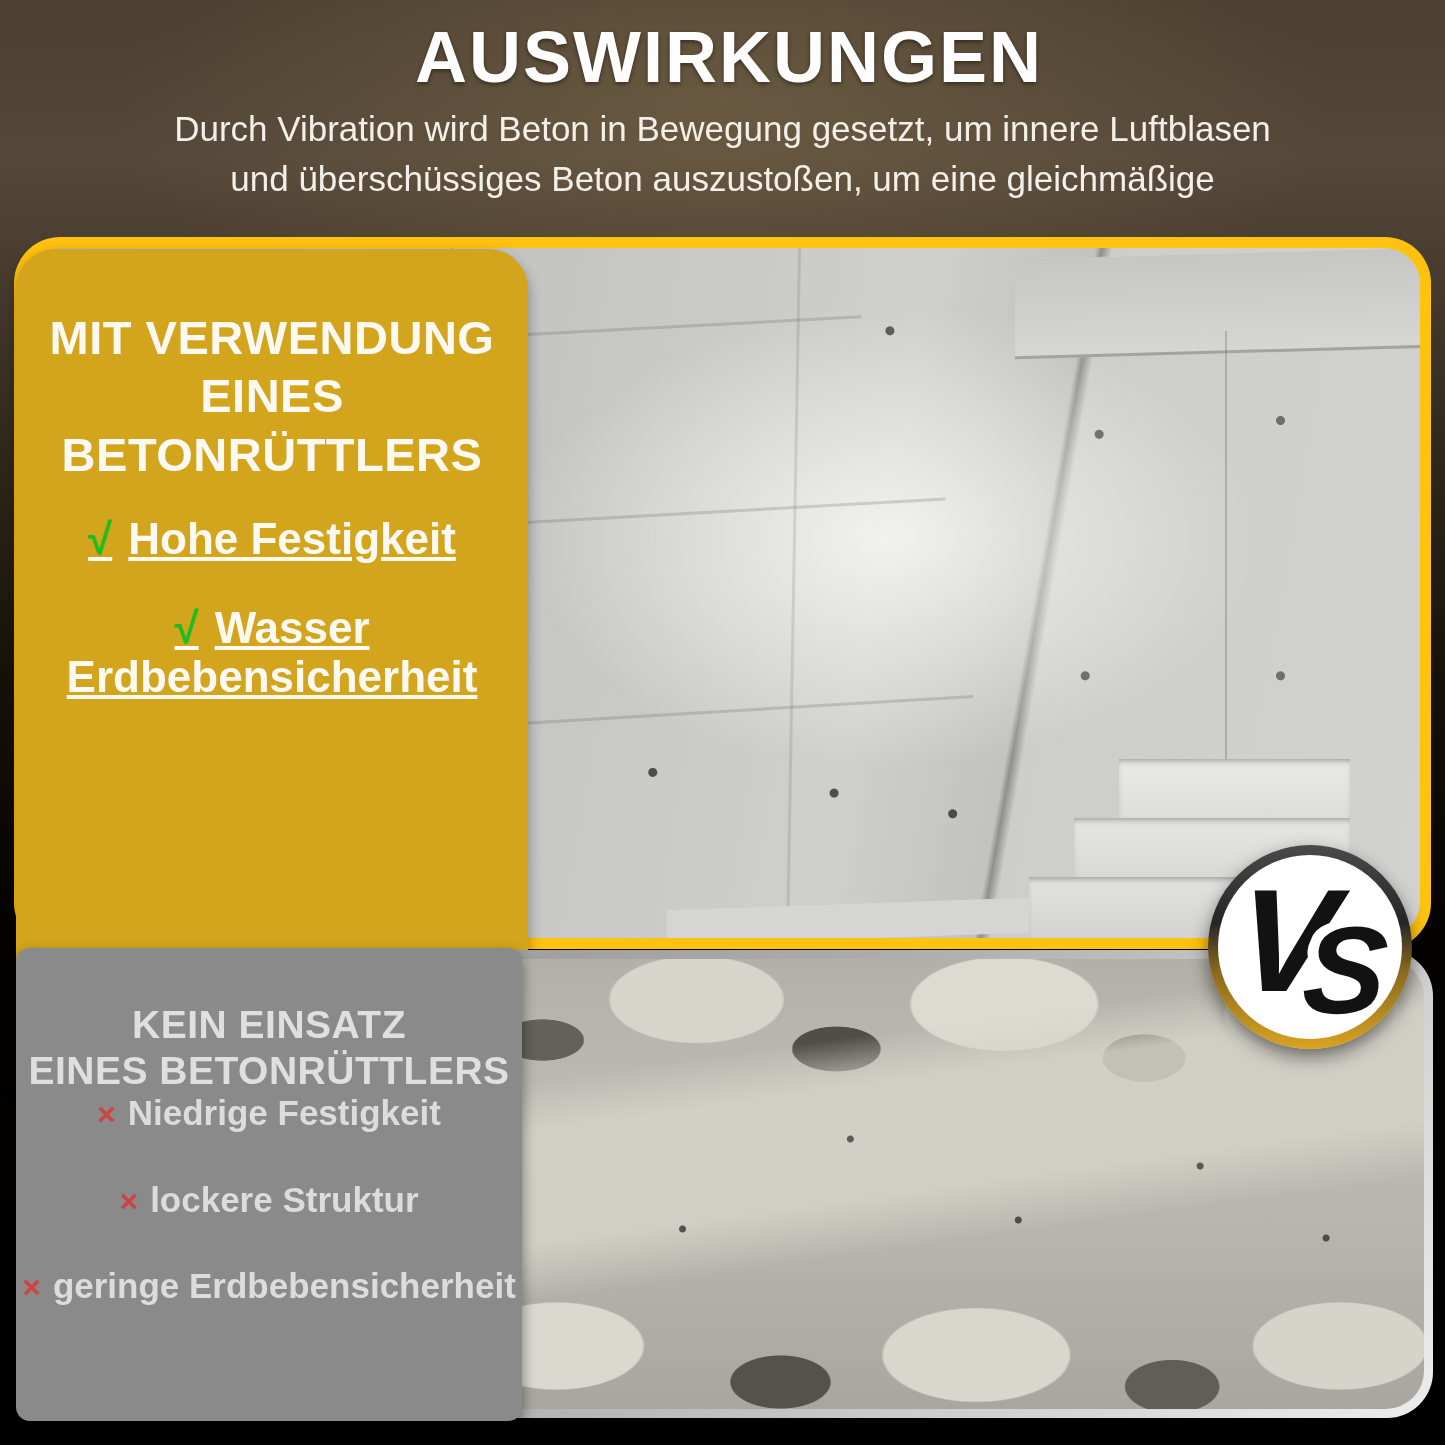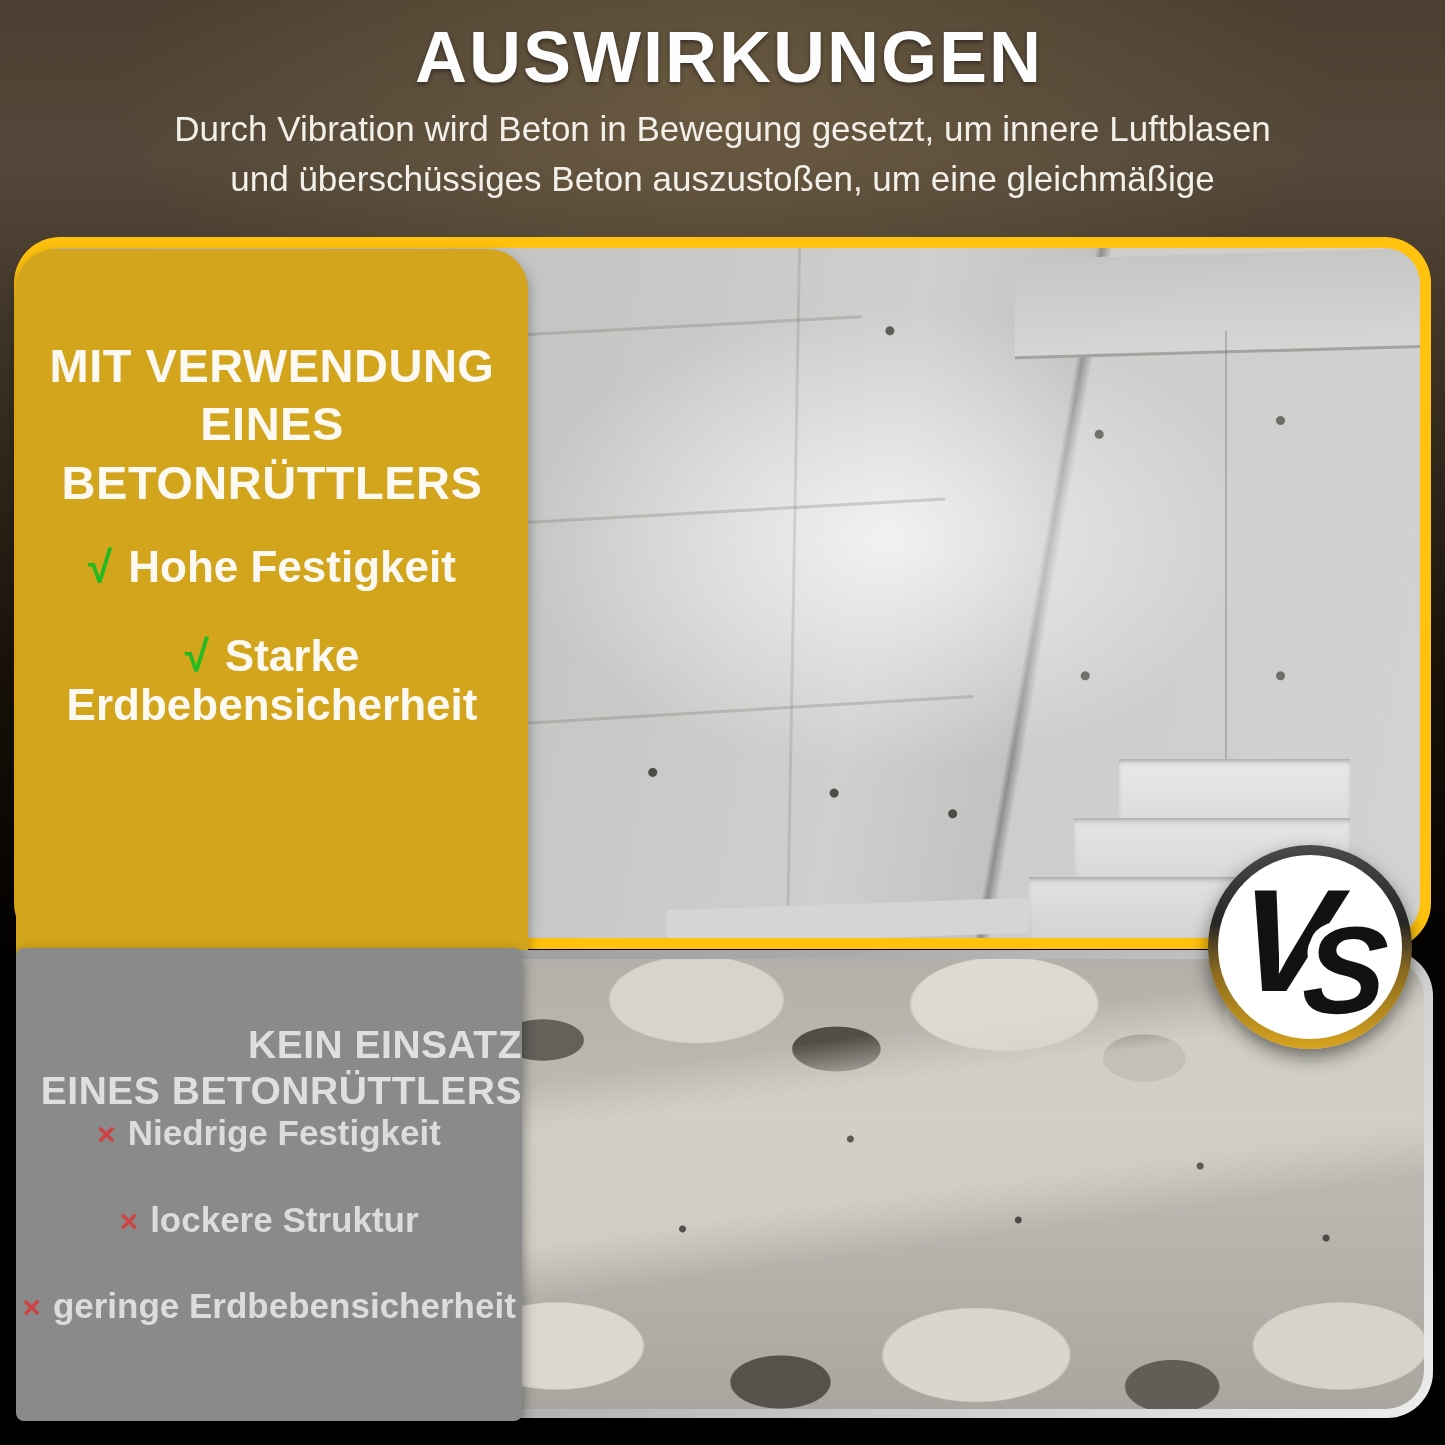--- a/index.html
+++ b/index.html
@@ -50,24 +50,24 @@
   .step{position:absolute;}
   .s1{left:0;right:0;bottom:0;height:34%;background:linear-gradient(180deg,#e2e2e0,#d3d3d1);
       box-shadow:inset 0 5px 7px -4px rgba(90,90,88,.65);}
   .s2{left:14%;right:0;bottom:34%;height:33%;background:linear-gradient(180deg,#e6e6e4,#d8d8d6);
       box-shadow:inset 0 5px 7px -4px rgba(90,90,88,.65);}
   .s3{left:28%;right:0;bottom:67%;height:33%;background:linear-gradient(180deg,#eaeae8,#dcdcda);
       box-shadow:inset 0 5px 7px -4px rgba(90,90,88,.65);}
   .floor-sliver{position:absolute;left:46%;right:28%;bottom:0;height:5%;background:#d5d5d3;transform:skewY(-2deg);}
   
   .yellow-panel{position:absolute;left:16px;top:249px;width:512px;height:852px;border-radius:40px;
-    background:#D2A51D;box-sizing:border-box;padding-top:88px;text-align:center;color:#fcf9f2;
+    background:#D2A51D;box-sizing:border-box;padding-top:60px;text-align:center;color:#fcf9f2;
     box-shadow:0 6px 14px rgba(0,0,0,.35);}
   .yellow-panel h2{margin:0;font-size:47px;line-height:1.24;font-weight:bold;letter-spacing:.5px;}
-  .check-items{margin-top:30px;display:flex;flex-direction:column;gap:40px;align-items:center;}
+  .check-items{margin-top:30px;display:flex;flex-direction:column;gap:40px;align-items:center;text-decoration:underline;}
   .check-item{font-size:44px;font-weight:bold;line-height:1.12;max-width:440px;}
   .check{color:#21BC21;margin-right:16px;}
   
   .bottom-frame{position:absolute;left:16px;top:950px;width:1417px;height:468px;border-radius:46px;
     background:linear-gradient(135deg,#8f8f8f,#ababab 45%,#ededed);
     padding:9px;box-sizing:border-box;}
   .photo-bottom{position:relative;width:100%;height:100%;border-radius:38px;overflow:hidden;
     background:linear-gradient(180deg,#b2b0a8 0%,#bdbbb3 35%,#b7b5ad 60%,#a8a69e 100%);}
   .blobs{position:absolute;inset:0;background-image:
     radial-gradient(ellipse 110px 60px at 4% 10%, #d9d7ce 0 68%, rgba(0,0,0,0) 70%),
@@ -91,22 +91,22 @@
   .speck{position:absolute;inset:0;background-image:
     radial-gradient(circle at 8% 38%, rgba(30,30,26,.7) 0 3px, transparent 4px),
     radial-gradient(circle at 20% 55%, rgba(30,30,26,.7) 0 3px, transparent 4px),
     radial-gradient(circle at 33% 44%, rgba(30,30,26,.65) 0 3px, transparent 4px),
     radial-gradient(circle at 47% 60%, rgba(30,30,26,.7) 0 3px, transparent 4px),
     radial-gradient(circle at 59% 40%, rgba(30,30,26,.65) 0 3px, transparent 4px),
     radial-gradient(circle at 71% 58%, rgba(30,30,26,.7) 0 3px, transparent 4px),
     radial-gradient(circle at 84% 46%, rgba(30,30,26,.65) 0 3px, transparent 4px),
     radial-gradient(circle at 93% 62%, rgba(30,30,26,.7) 0 3px, transparent 4px);}
   
-  .gray-panel{position:absolute;left:16px;top:948px;width:506px;height:473px;border-radius:8px;
-    background:#8A8A8A;box-sizing:border-box;padding-top:74px;text-align:right;color:#E2E2E2;
+  .gray-panel{position:absolute;left:16px;top:948px;width:506px;height:473px;border-radius:14px;
+    background:#8A8A8A;box-sizing:border-box;padding-top:54px;text-align:center;color:#E2E2E2;
     box-shadow:0 6px 14px rgba(0,0,0,.45);}
   .gray-panel h2{margin:0;font-size:39px;line-height:1.18;font-weight:bold;letter-spacing:.5px;color:#DFDFDF;}
   .cross-items{display:flex;flex-direction:column;gap:48px;align-items:center;}
   .cross-item{font-size:35px;font-weight:bold;line-height:1.1;color:#DCDCDC;max-width:500px;}
   .cross{color:#CE4343;margin-right:12px;font-size:32px;}
   
   .vs-badge{position:absolute;left:1208px;top:845px;width:204px;height:204px;border-radius:50%;
     background:linear-gradient(180deg,#4a4a4a 0%,#262626 38%,#8a6a1e 62%,#d8a31f 100%);
     box-shadow:0 8px 18px rgba(0,0,0,.5);}
   .vs-inner{position:absolute;inset:10px;border-radius:50%;background:#fff;overflow:hidden;}
@@ -148,21 +148,21 @@
   <aside class="yellow-panel">
     <h2>
       <span>MIT VERWENDUNG</span><br>
       <span>EINES BETONRÜTTLERS</span>
     </h2>
     <div class="check-items">
       <div class="check-item">
         <span class="check">√</span><span>Hohe Festigkeit</span>
       </div>
       <div class="check-item">
-        <span class="check">√</span><span>Starke Erdbebensicherheit</span>
+        <span class="check">√</span><span>Wasser Erdbebensicherheit</span>
       </div>
     </div>
   </aside>
 
   <section class="bottom-frame">
     <div class="photo-bottom">
       <div class="blobs"></div>
       <div class="flow"></div>
       <div class="speck"></div>
     </div>

